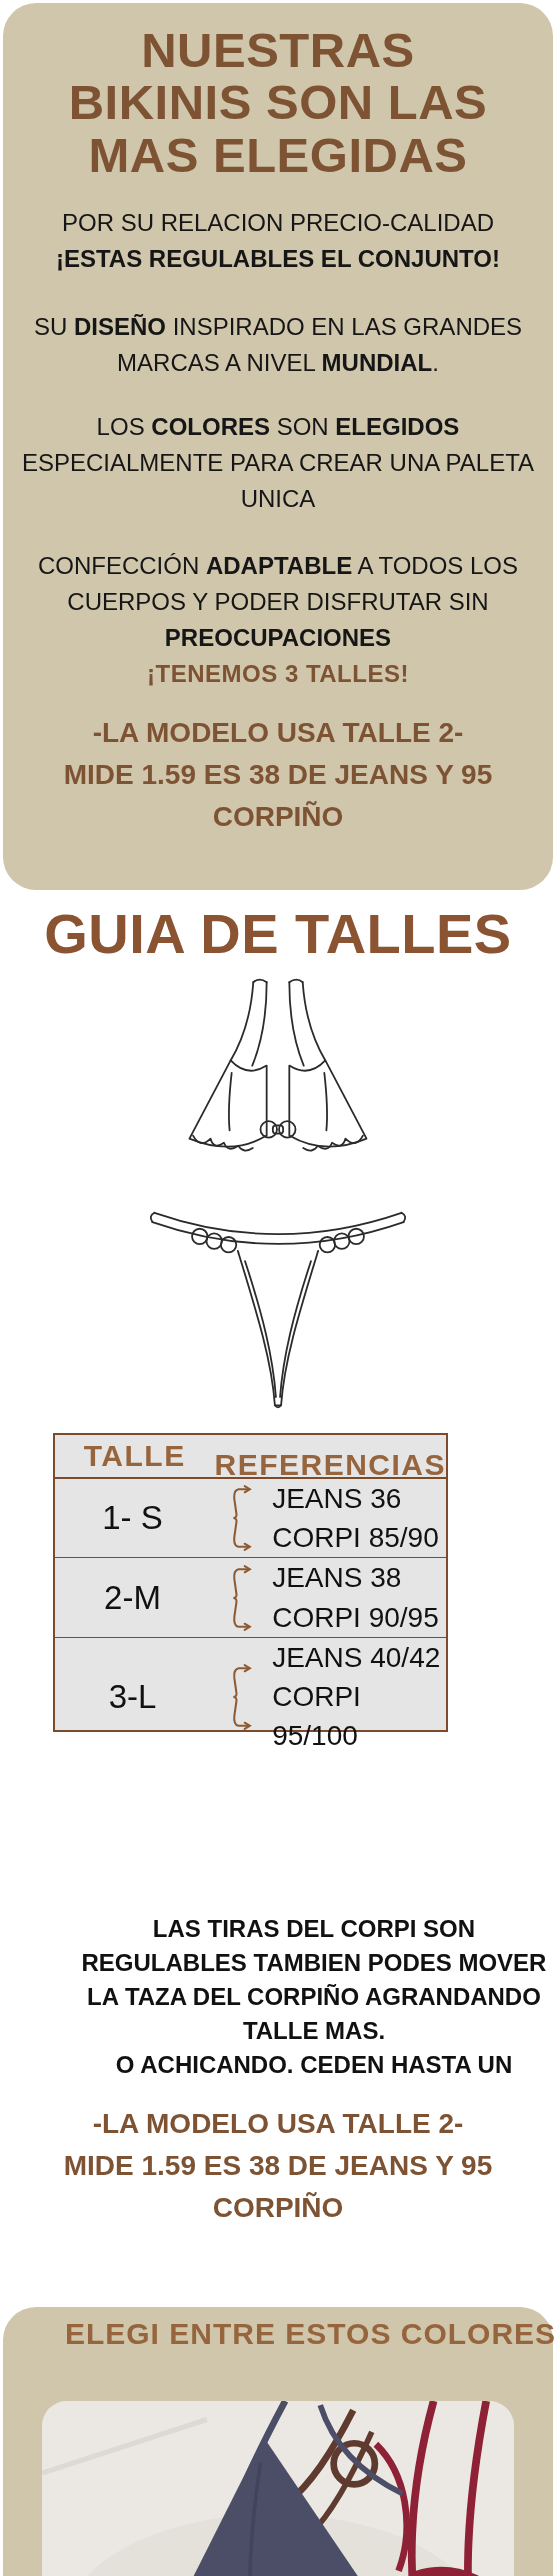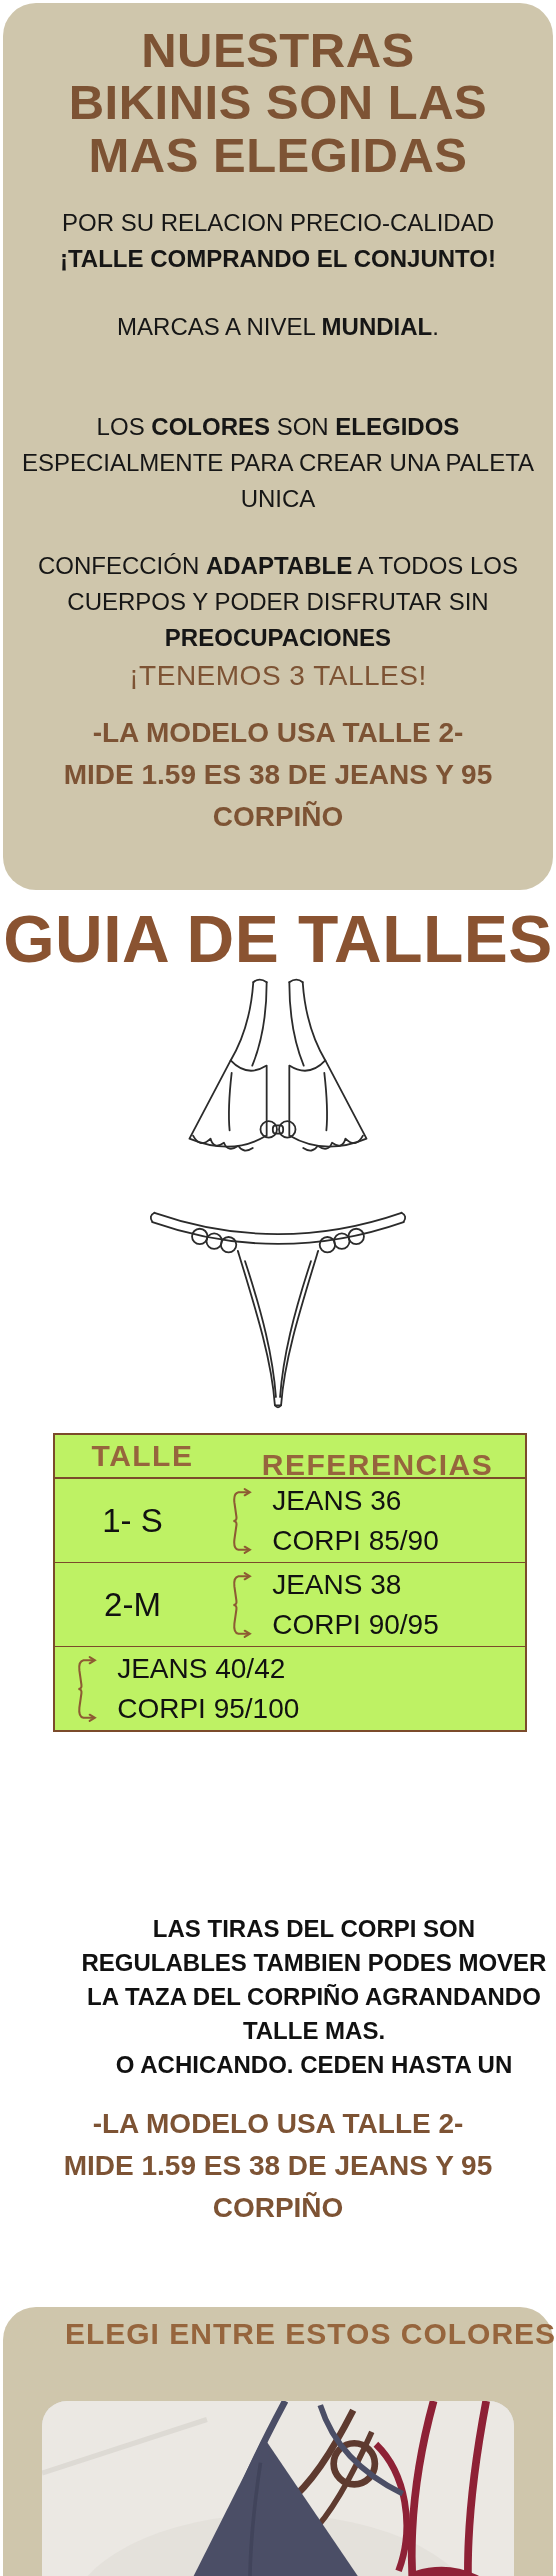--- a/index.html
+++ b/index.html
@@ -13,28 +13,28 @@
   #panel-colors{left:3.1px;top:2307px;width:550px;height:1815px;border-radius:33px 33px 0 0;}
   .blk{position:absolute;left:0;width:556px;text-align:center;}
   .bubbly{color:#96653d;font-weight:bold;letter-spacing:1.5px;}
   .b{font-weight:bold;}
   #title{top:24px;font-size:49px;font-weight:bold;line-height:1.07;color:#7d5334;letter-spacing:0.5px;}
   .para{font-size:24px;line-height:1.5;color:#161616;}
   #p-price{top:205px;}
   #p-design{top:309px;}
   #p-colors{top:409px;}
   #p-fit{top:548px;}
-  #tenemos{top:660px;font-size:28px;font-weight:normal;color:#7d5334;letter-spacing:0.5px;}
+  #tenemos{top:660px;font-size:24px;font-weight:bold;color:#7d5334;letter-spacing:0.5px;}
   .modelo{font-size:28px;font-weight:bold;color:#7d5334;line-height:1.5;}
   #modelo-1{top:712px;}
-  #guia-title{top:901px;font-size:66px;font-weight:bold;color:#8a5331;letter-spacing:0.5px;}
+  #guia-title{top:901px;font-size:56px;font-weight:bold;color:#8a5331;letter-spacing:0.5px;}
   #sketch-wrap{position:absolute;left:103px;top:975px;width:350px;height:448px;}
   #size-table{
-    position:absolute;left:53px;top:1433px;width:474px;height:299px;
-    border:2.1px solid #7b4b2b;box-sizing:border-box;background:#bef264;
+    position:absolute;left:53px;top:1433px;width:395px;height:299px;
+    border:2.1px solid #7b4b2b;box-sizing:border-box;background:#e5e5e5;
     display:flex;flex-direction:column;
   }
   #table-header{
     height:44px;border-bottom:2.1px solid #7b4b2b;box-sizing:border-box;
     display:flex;align-items:center;font-size:30px;
   }
   #table-header .col-talle{width:175px;text-align:center;}
   #table-header .col-ref{flex:1;text-align:center;margin-top:17px;}
   .trow{flex:1;display:flex;align-items:center;border-bottom:1.5px solid #7b4b2b;box-sizing:border-box;}
   .trow:last-child{border-bottom:none;}
@@ -61,23 +61,24 @@
   <div id="panel-colors" class="panel"></div>
 
   <div id="title" class="blk">
     <div>NUESTRAS</div>
     <div>BIKINIS SON LAS</div>
     <div>MAS ELEGIDAS</div>
   </div>
 
   <div id="p-price" class="blk para">
       <div><span>POR SU RELACION PRECIO-CALIDAD</span></div>
-      <div><span class="b">¡TALLE COMPRANDO EL CONJUNTO!</span></div>
+      <div><span class="b">¡ESTAS REGULABLES EL CONJUNTO!</span></div>
     </div>
   <div id="p-design" class="blk para">
+      <div><span>SU </span><span class="b">DISEÑO</span><span> INSPIRADO EN LAS GRANDES</span></div>
       <div><span>MARCAS A NIVEL </span><span class="b">MUNDIAL</span><span>.</span></div>
     </div>
   <div id="p-colors" class="blk para">
       <div><span>LOS </span><span class="b">COLORES</span><span> SON </span><span class="b">ELEGIDOS</span></div>
       <div><span>ESPECIALMENTE PARA CREAR UNA PALETA</span></div>
       <div><span>UNICA</span></div>
     </div>
   <div id="p-fit" class="blk para">
       <div><span>CONFECCIÓN </span><span class="b">ADAPTABLE</span><span> A TODOS LOS</span></div>
       <div><span>CUERPOS Y PODER DISFRUTAR SIN</span></div>
@@ -164,20 +165,21 @@
           <path d="M44,8 L54,14 L44,20"></path>
           <path d="M44,120 L54,126 L44,132"></path>
         </svg>
       </div>
       <div class="tref">
         <div>JEANS 38</div>
         <div>CORPI 90/95</div>
       </div>
     </div>
     <div class="trow">
+      <div class="tsize">3-L</div>
       <div class="tbrace">
         <svg width="33" height="72" viewBox="0 0 64 140" fill="none" stroke="#8d5b33" stroke-width="4" stroke-linecap="round">
           <path d="M52,14 H32 Q22,16 24,34 L28,62 Q29,70 22,70 Q29,70 28,78 L24,106 Q22,124 32,126 H52"></path>
           <path d="M44,8 L54,14 L44,20"></path>
           <path d="M44,120 L54,126 L44,132"></path>
         </svg>
       </div>
       <div class="tref">
         <div>JEANS 40/42</div>
         <div>CORPI 95/100</div>

